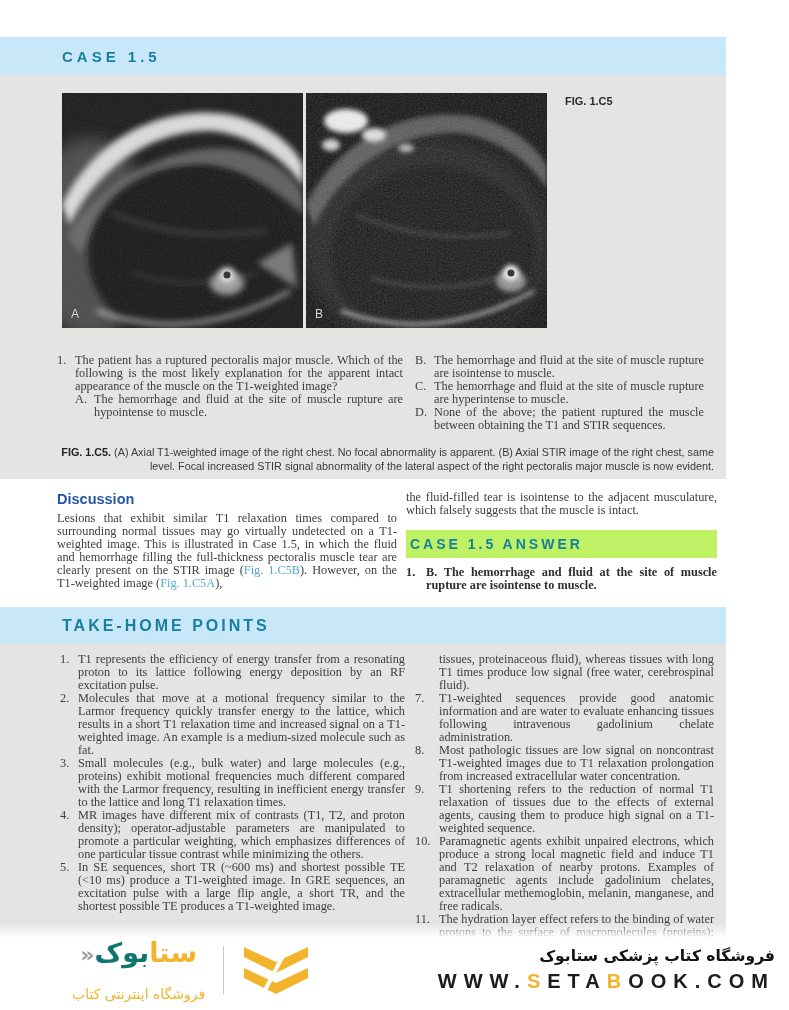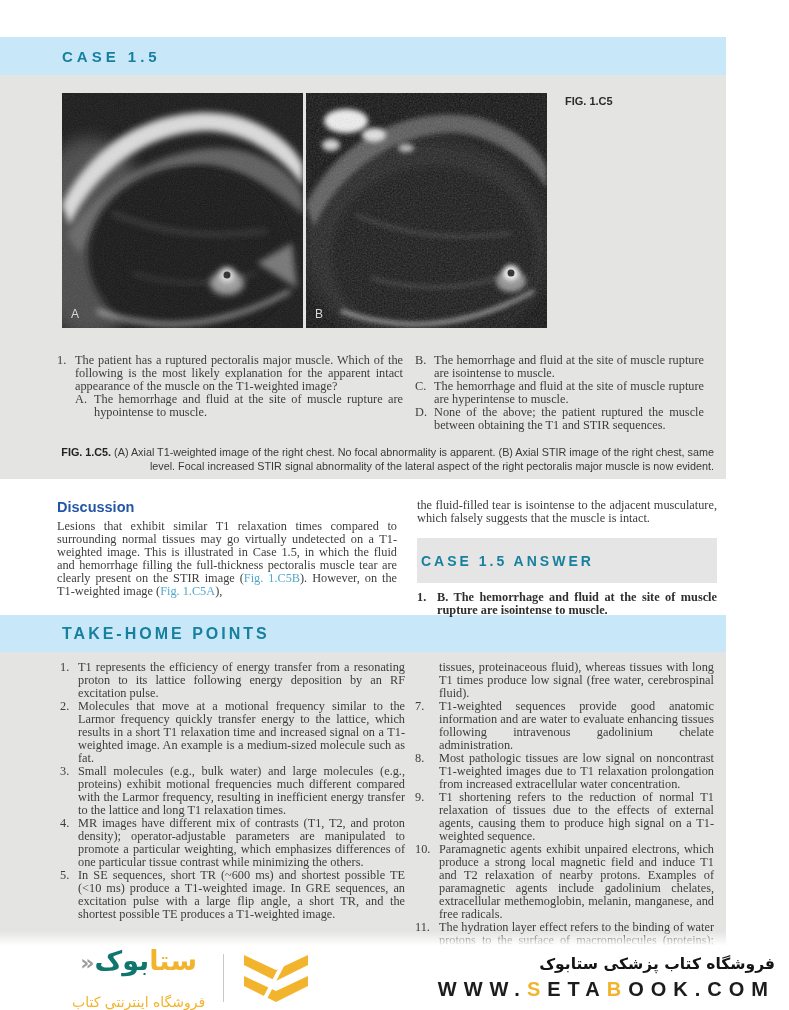--- a/index.html
+++ b/index.html
@@ -38,27 +38,27 @@
   .q-right { padding-right:8px; }
 
   
   .caption { margin:14px 12px 0 57px; padding-bottom:6px;
              font-family:"Liberation Sans", sans-serif; font-size:10.8px;
              line-height:13.5px; color:#3a3a3a; text-align:right; }
   .caption b { color:#222; }
 
   
   .white-gap { height:12px; }
-  .disc { margin:8px 0 0 57px; width:660px; display:grid;
-          grid-template-columns:340px 1fr; column-gap:20px; height:104px; }
+  .disc { margin:0 0 0 57px; width:660px; display:grid;
+          grid-template-columns:340px 1fr; column-gap:9px; height:104px; }
   .disc-h { font-family:"Liberation Sans", sans-serif; font-weight:bold;
             font-size:14.5px; color:#2356a5; margin-bottom:5px; }
   .para { font-size:12.3px; line-height:13px; text-align:justify; }
   .link { color:#53a7c9; }
-  .band-answer { width:100%; height:45px; background:#e5e5e5; margin-top:13px;
+  .band-answer { width:100%; height:28px; background:#bef264; margin-top:13px;
                  display:flex; align-items:center; padding-left:4px; }
   .band-answer .band-title { font-size:14px; letter-spacing:3px; }
   .answer-item { display:flex; margin-top:8px; font-weight:bold; font-size:12.3px;
                  line-height:13px; text-align:justify; color:#2f2f2e; }
   .answer-item .qnum { width:20px; }
 
   
   .band-takehome { height:37px; margin-top:12px; padding-left:62px; }
   .band-takehome .band-title { font-size:16px; letter-spacing:3px; }
   .gray2 { height:293px; padding:9px 12px 0 57px; overflow:hidden; position:relative;

